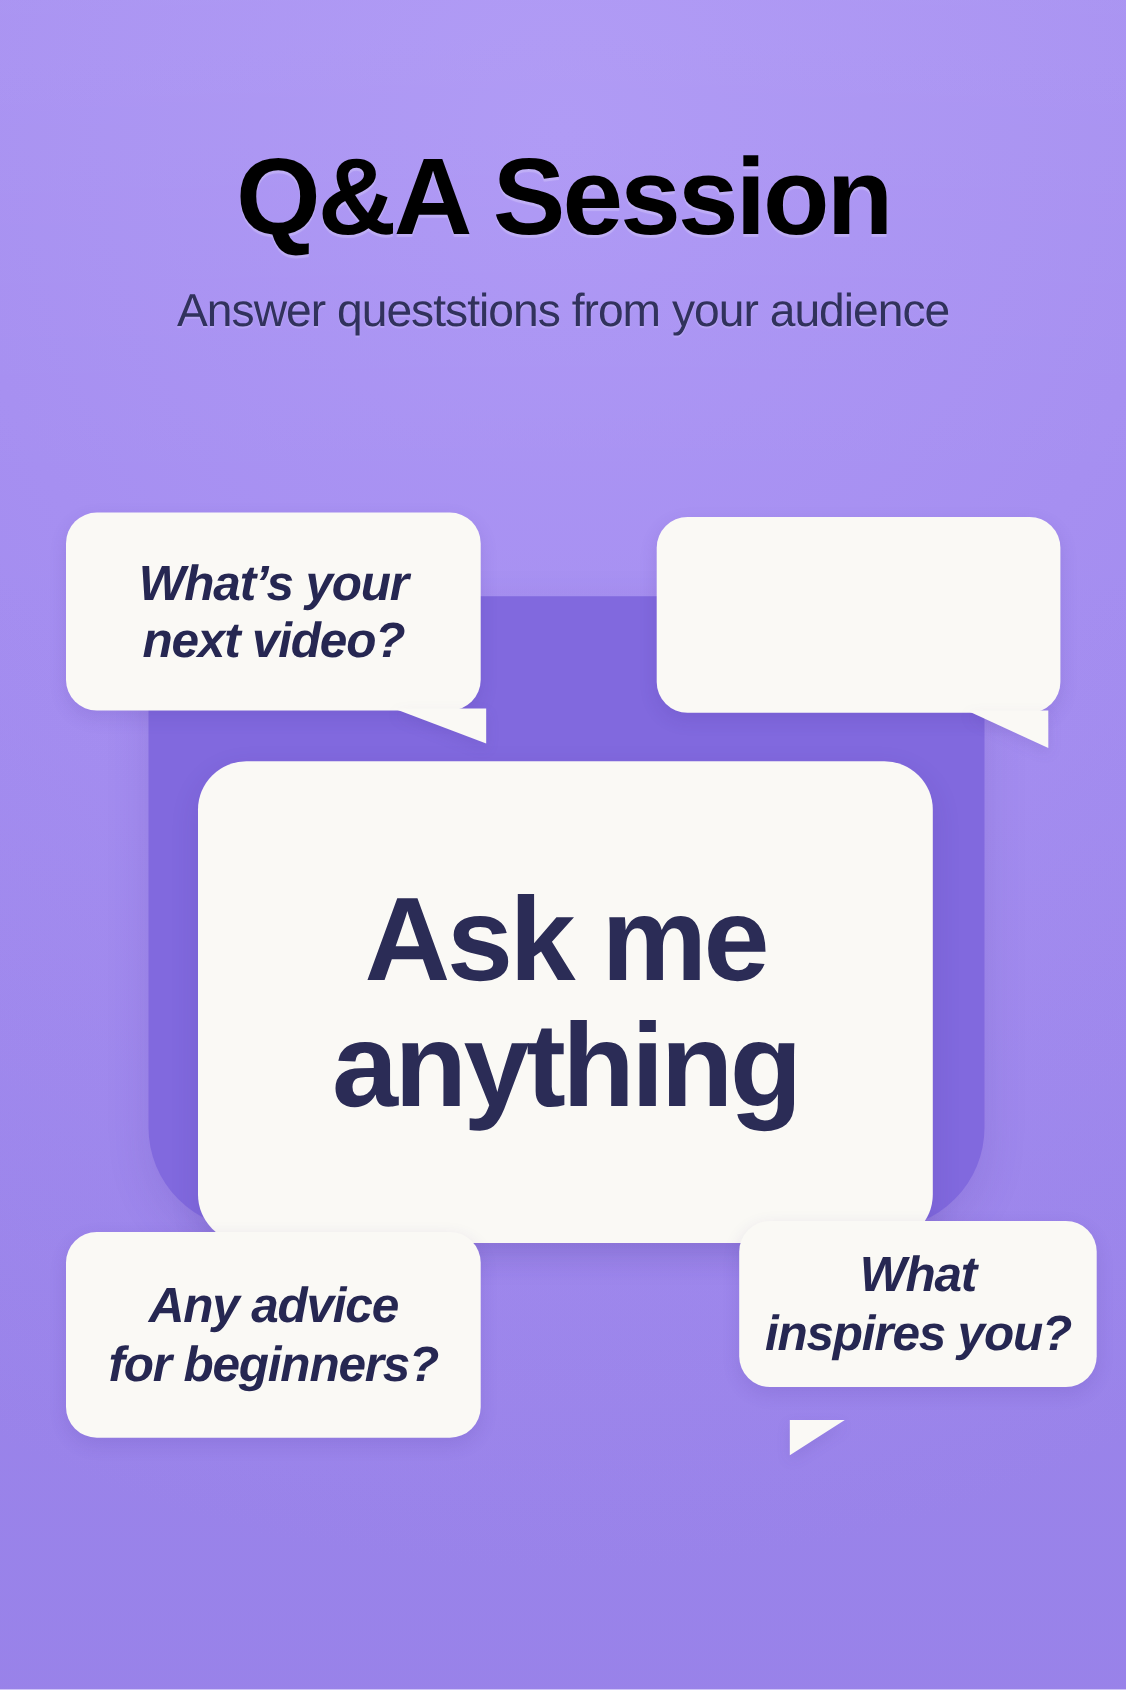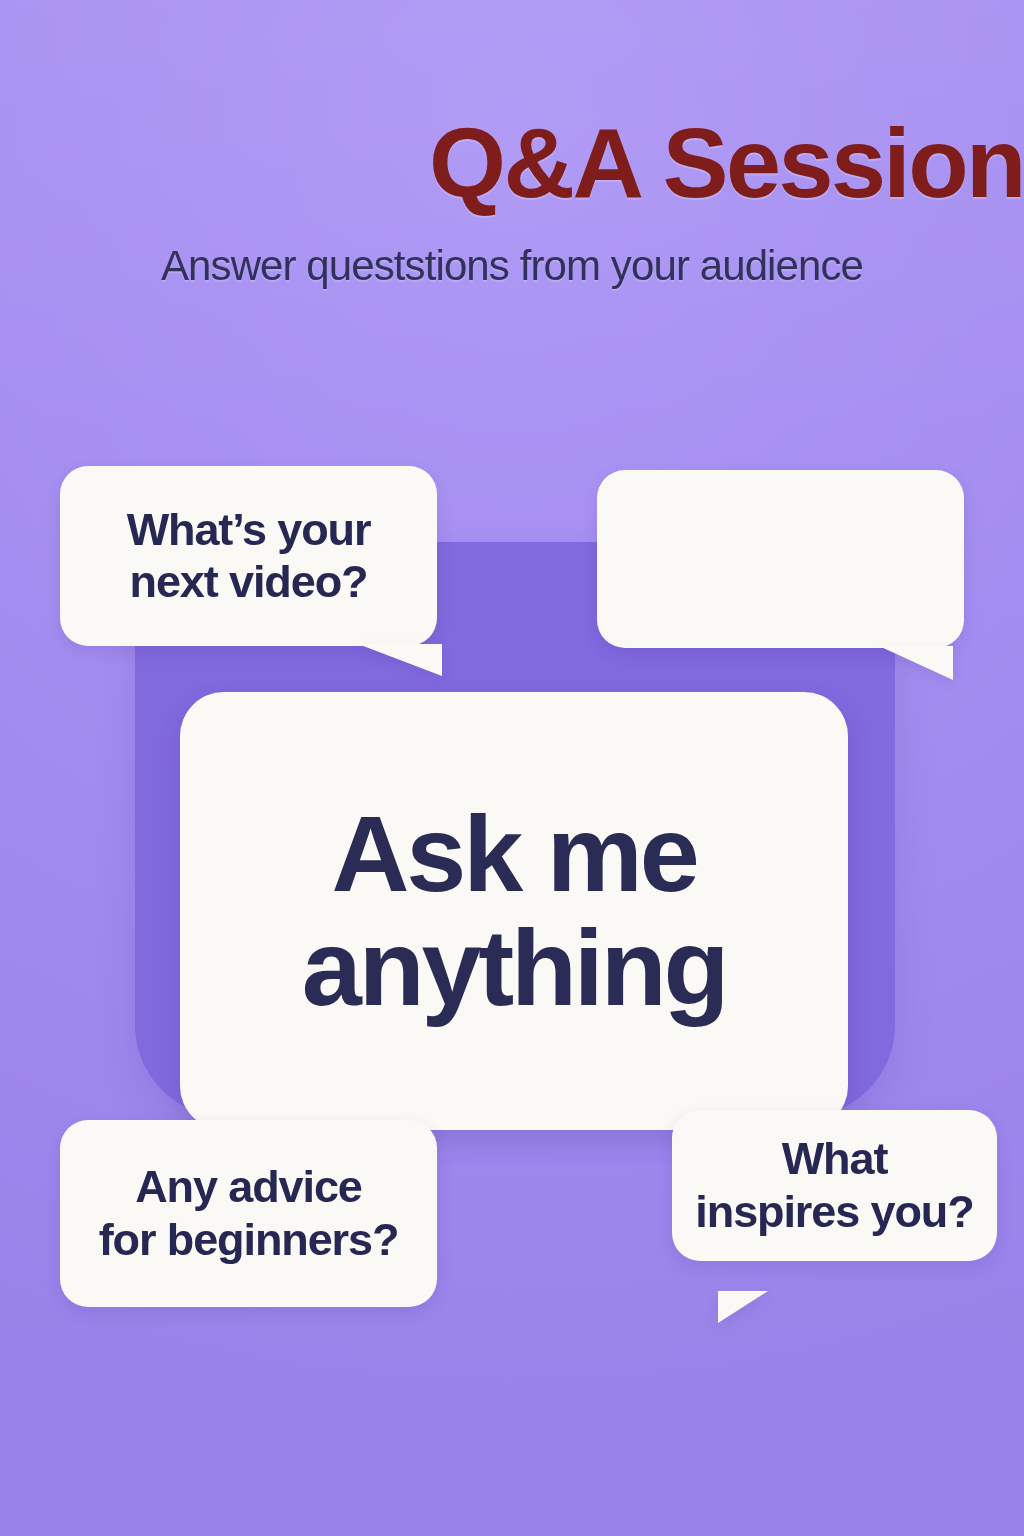--- a/index.html
+++ b/index.html
@@ -46,28 +46,27 @@
 
   
   .headline-block {
     position: absolute;
     left: 0;
     top: 112px;
     width: 1024px;
     text-align: center;
   }
   .title {
-    margin: 0;
+    margin: 16px;
     font-size: 99px;
     font-weight: 700;
     letter-spacing: -2.6px;
     line-height: 1.04;
-    color: #7f1d1d;
+    color: #000000;
     text-shadow: 0 2px 1px rgba(255,255,255,0.22);
-    text-align: right;
   }
   .subtitle {
     margin: 26px auto 0;
     width: 760px;
     font-size: 42px;
     font-weight: 400;
     line-height: 1.18;
     letter-spacing: -0.9px;
     color: #31325c;
     text-shadow: 0 2px 1px rgba(255,255,255,0.18);
@@ -76,20 +75,21 @@
   
   .bubble {
     position: absolute;
     background: #faf9f5;
     border-radius: 28px;
     box-shadow: 0 6px 16px rgba(60, 35, 130, 0.12);
     box-sizing: border-box;
     display: flex;
     align-items: center;
     justify-content: center;
+    font-style: italic;
   }
   .bubble .btext {
     font-size: 45px;
     font-weight: 700;
     line-height: 1.16;
     letter-spacing: -1.1px;
     color: #262752;
     text-align: center;
     white-space: pre-line;
   }

